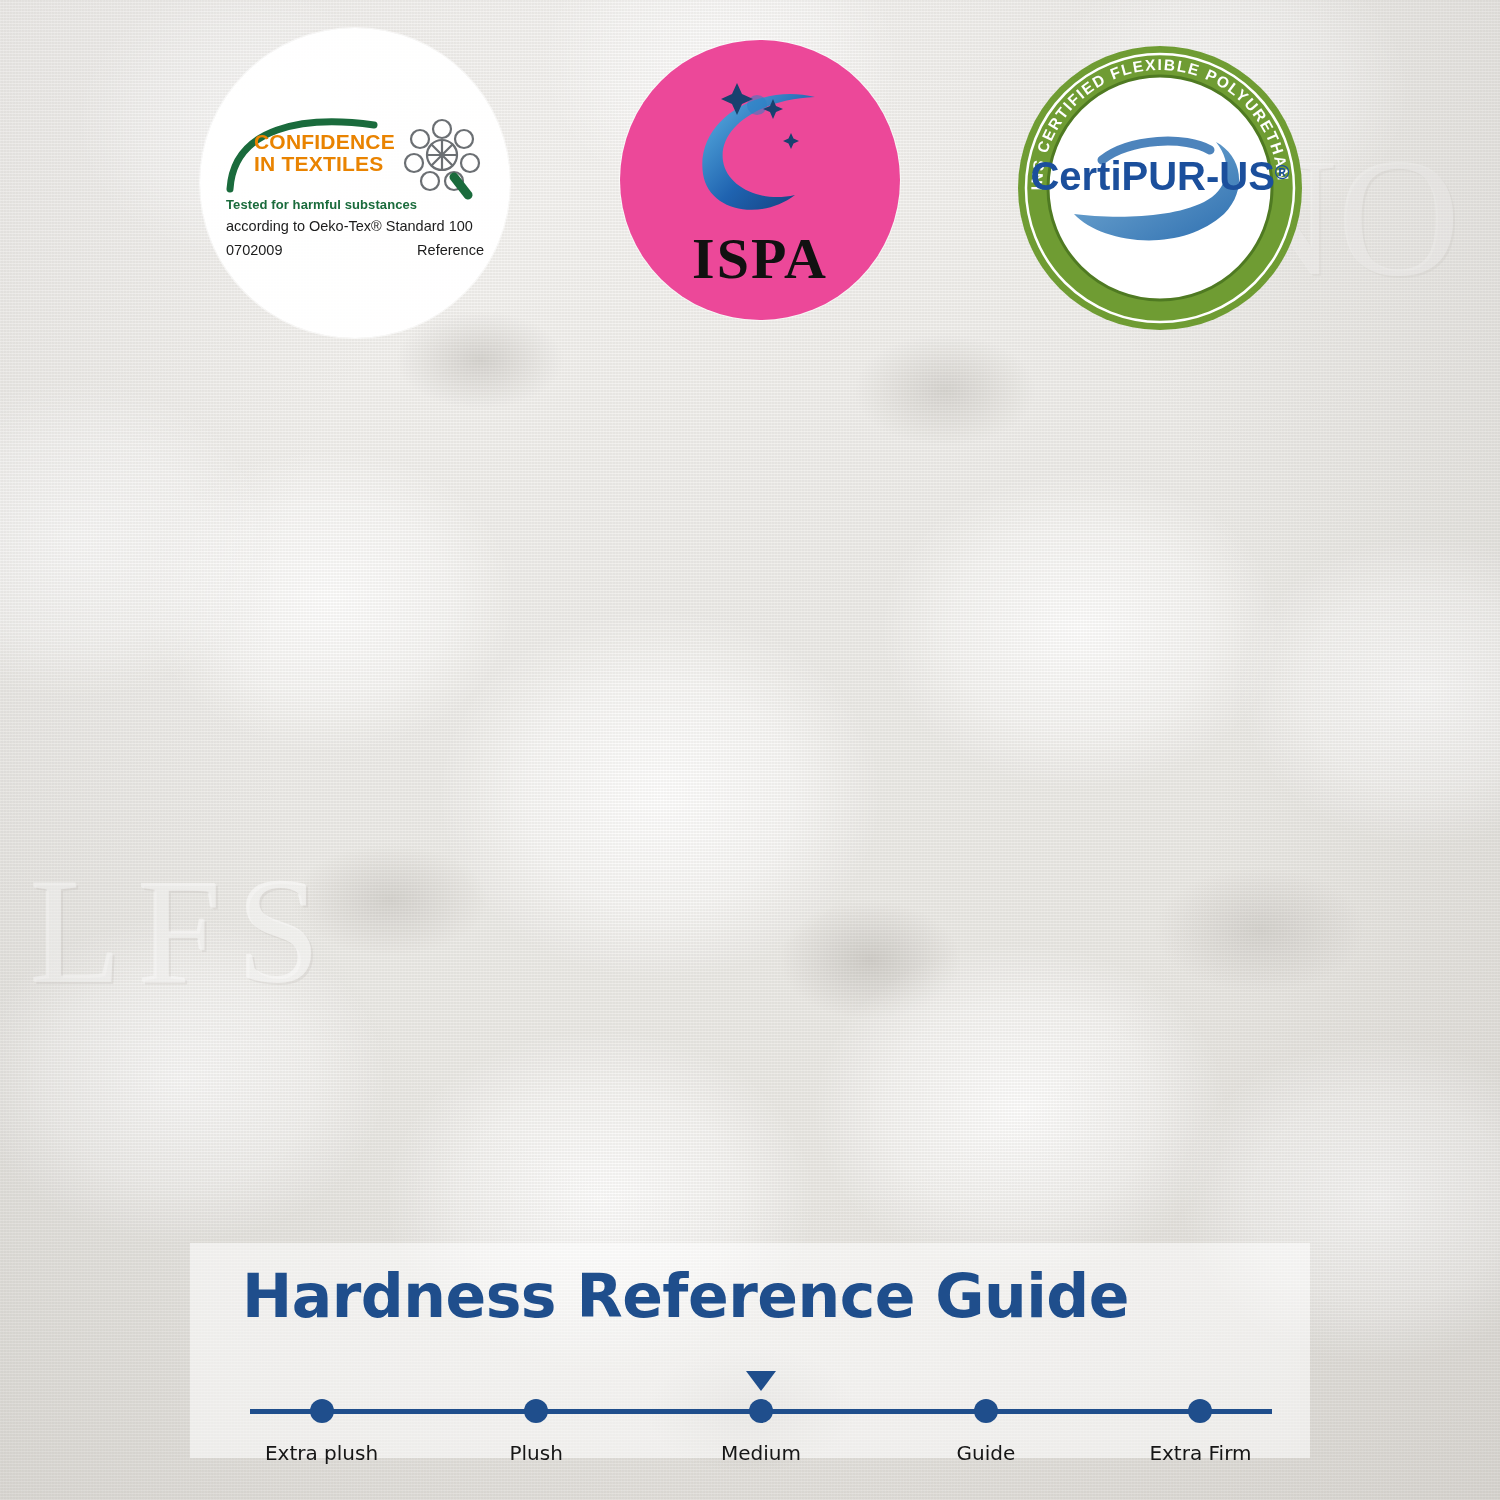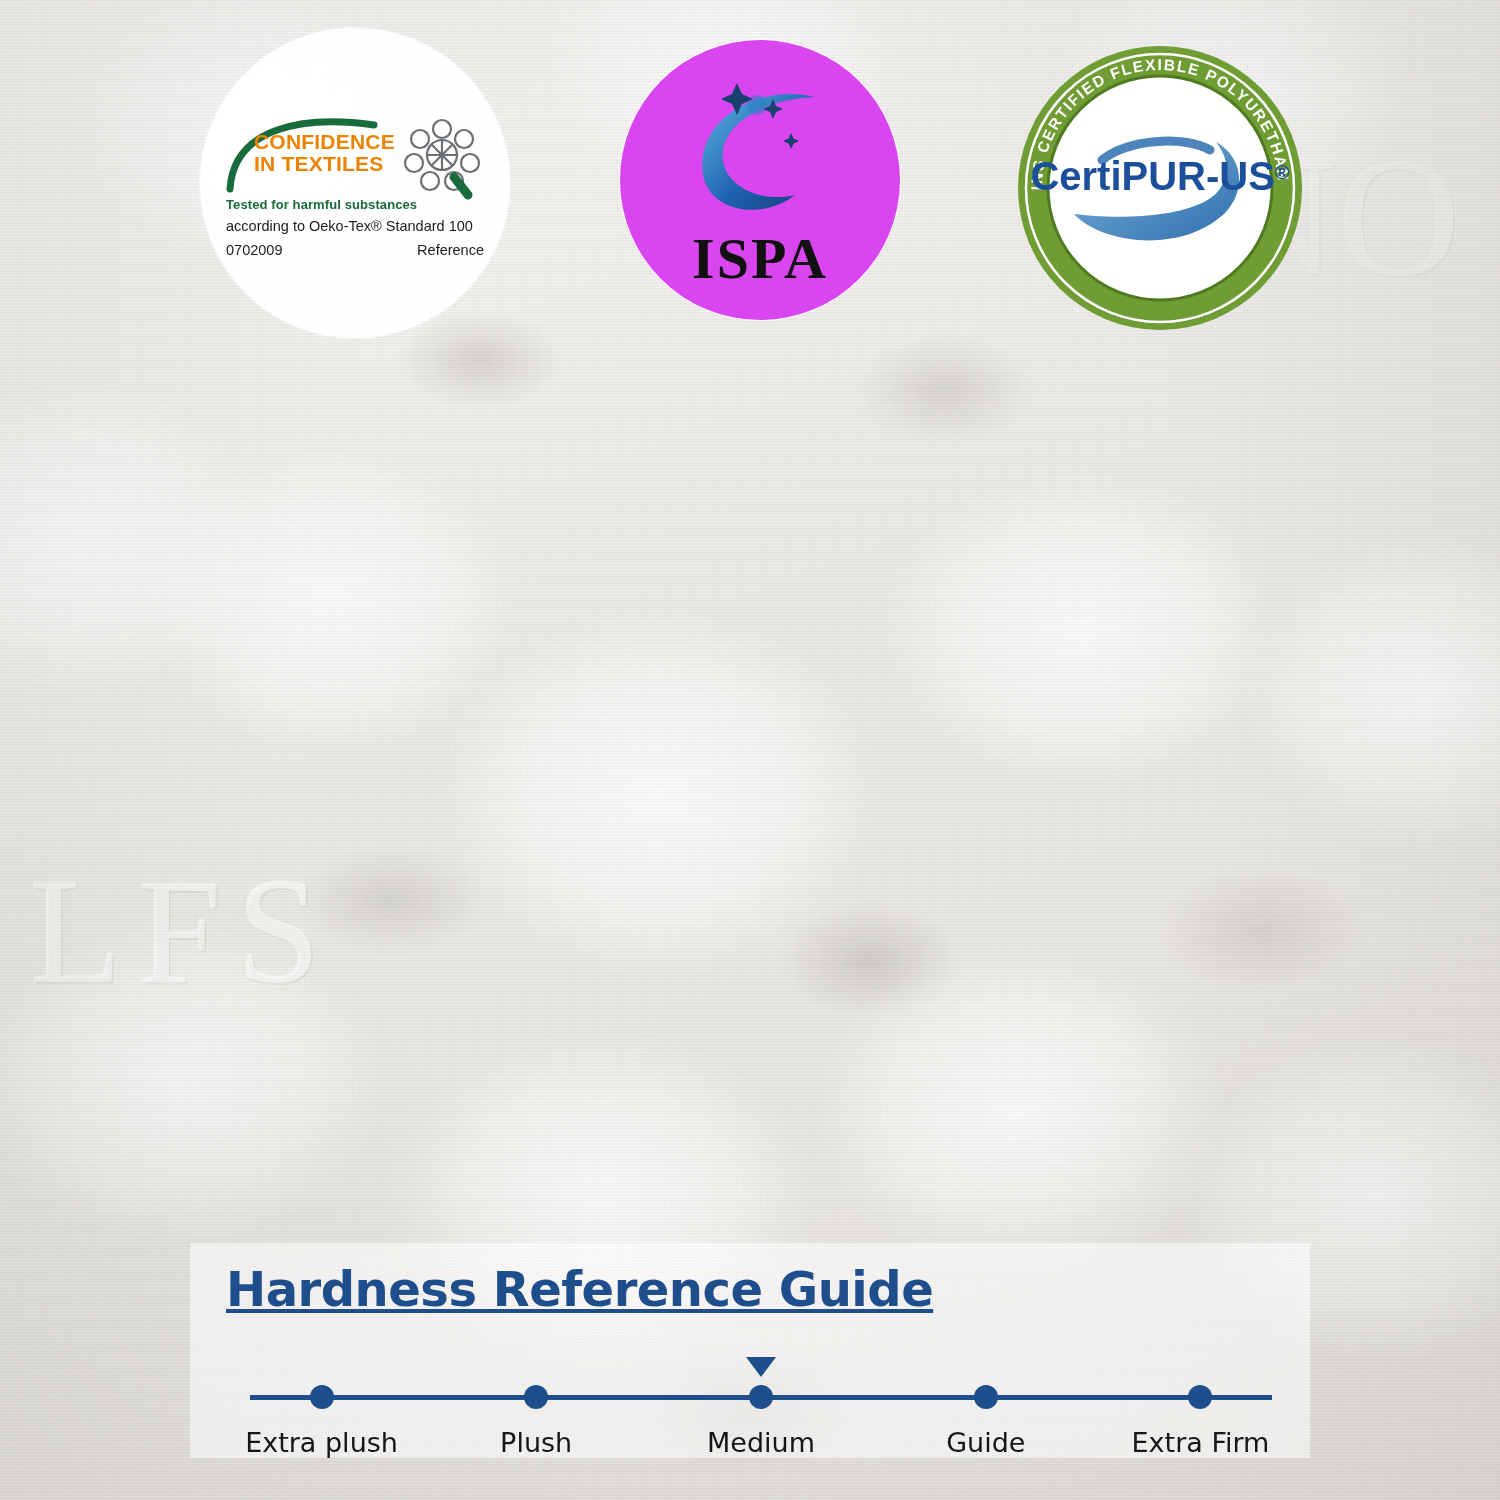--- a/index.html
+++ b/index.html
@@ -83,21 +83,21 @@
     position: absolute;
     top: 28px; left: 0; right: 0;
     display: flex;
     justify-content: center;
     gap: 110px;
     padding-left: 10px;
   }
   .badge {
     width: 310px; height: 310px;
     border-radius: 50%;
-    background: #d946ef;
+    background: #ec4899;
     display: flex; align-items: center; justify-content: center;
     position: relative;
     box-shadow: 0 0 0 1px rgba(255,255,255,0.6);
   }
   .badge.oeko { background: rgba(255,255,255,0.96); }
   .badge.ispa { width: 280px; height: 280px; margin-top: 12px; }
   .badge.certipur { background: transparent; box-shadow: none; width: 300px; height: 300px; margin-top: 10px; }
 
   
   .oeko-inner { width: 270px; text-align: left; padding-left: 6px; }
@@ -127,43 +127,42 @@
   
   .guide {
     position: absolute;
     left: 190px; bottom: 42px;
     width: 1120px; height: 215px;
     background: rgba(255,255,255,0.55);
     padding: 18px 24px 10px 24px;
   }
   .guide-title {
     color: #1f4e8c;
-    font-size: 48px;
+    font-size: 60px;
     font-weight: bold;
     letter-spacing: -0.5px;
     font-family: "DejaVu Sans", sans-serif;
-    margin-left: 12px;
-    text-decoration: underline;
+    margin-left: 28px;
   }
   .scale-wrap { position: relative; margin-top: 34px; height: 120px; }
   .scale-line {
     position: absolute; left: 36px; right: 14px; top: 44px;
     height: 5px; background: #1f4e8c;
   }
   .tick {
     position: absolute; top: 34px;
     width: 24px; height: 24px; border-radius: 50%;
     background: #1f4e8c;
     transform: translateX(-50%);
   }
   .tick-label {
     position: absolute; top: 76px;
     transform: translateX(-50%);
     color: #161616;
-    font-size: 27px;
+    font-size: 20px;
     white-space: nowrap;
     font-family: "DejaVu Sans", sans-serif;
   }
   .marker {
     position: absolute;
     top: 6px;
     transform: translateX(-50%);
     width: 0; height: 0;
     border-left: 15px solid transparent;
     border-right: 15px solid transparent;

